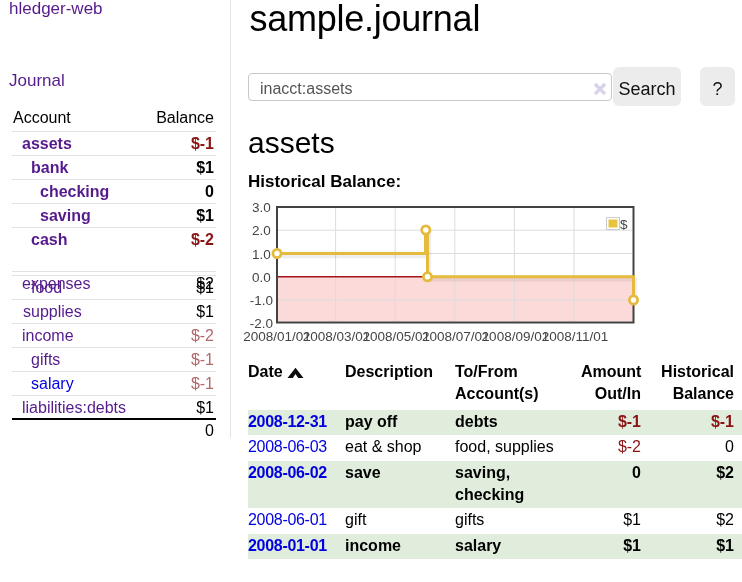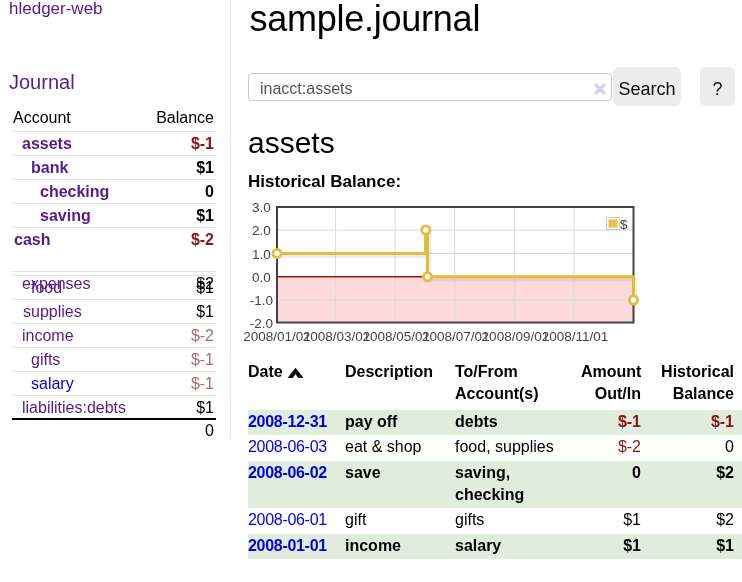--- a/index.html
+++ b/index.html
@@ -25,30 +25,30 @@
   #txns .r { text-align:right; }
   #txns tbody tr.g { background:#e0eddd;font-weight:bold; }
   #txns th.r { text-align:right; }
 </style>
 </head>
 <body>
 
 <div class="abs" style="left:0; top:0; width:231px; height:438px; border-right:1px solid #e3e3e3;"></div>
 
 <a class="abs purple" style="left:9px; top:-1.5px; font-size:17px;">hledger-web</a>
-<a class="abs purple" style="left:9px; top:71px; font-size:20px;">Journal</a>
+<a class="abs purple" style="left:9px; top:71px; font-size:17px;">Journal</a>
 
 <div class="abs" style="left:13px; top:108.5px; font-size:16px; color:#000;">Account</div>
 <div class="abs" style="left:12px; top:108.5px; width:202px; text-align:right; font-size:16px; color:#000;">Balance</div>
 
 <div class="srow" style="top:131px;"><a class="purple bold" style="margin-left:10px;">assets</a><span class="amt bold negB">$-1</span></div>
 <div class="srow" style="top:155px;"><a class="purple bold" style="margin-left:19px;">bank</a><span class="amt bold">$1</span></div>
 <div class="srow" style="top:179px;"><a class="purple bold" style="margin-left:28px;">checking</a><span class="amt bold">0</span></div>
 <div class="srow" style="top:203px;"><a class="purple bold" style="margin-left:28px;">saving</a><span class="amt bold">$1</span></div>
-<div class="srow" style="top:227px;"><a class="purple bold" style="margin-left:2px;">cash</a><span class="amt bold negB">$-2</span></div>
+<div class="srow" style="top:227px;"><a class="purple bold" style="margin-left:19px;">cash</a><span class="amt bold negB">$-2</span></div>
 <div class="srow" style="top:251px;margin-top:20px;"><a class="purple" style="margin-left:10px;">expenses</a><span class="amt">$2</span></div>
 <div class="srow" style="top:275px;"><a class="purple" style="margin-left:19px;">food</a><span class="amt">$1</span></div>
 <div class="srow" style="top:299px;"><a class="purple" style="margin-left:11px;">supplies</a><span class="amt">$1</span></div>
 <div class="srow" style="top:323px;"><a class="purple" style="margin-left:10px;">income</a><span class="amt negL">$-2</span></div>
 <div class="srow" style="top:347px;"><a class="purple" style="margin-left:19px;">gifts</a><span class="amt negL">$-1</span></div>
 <div class="srow" style="top:371px;"><a class="blue" style="margin-left:19px;">salary</a><span class="amt negL">$-1</span></div>
 <div class="srow" style="top:395px;"><a class="purple" style="margin-left:10px;">liabilities:debts</a><span class="amt">$1</span></div>
 <div class="srow" style="top:418px; border-top:2px solid #000; height:20px;">
     <span class="amt" style="line-height:22px;">0</span>
   </div>

